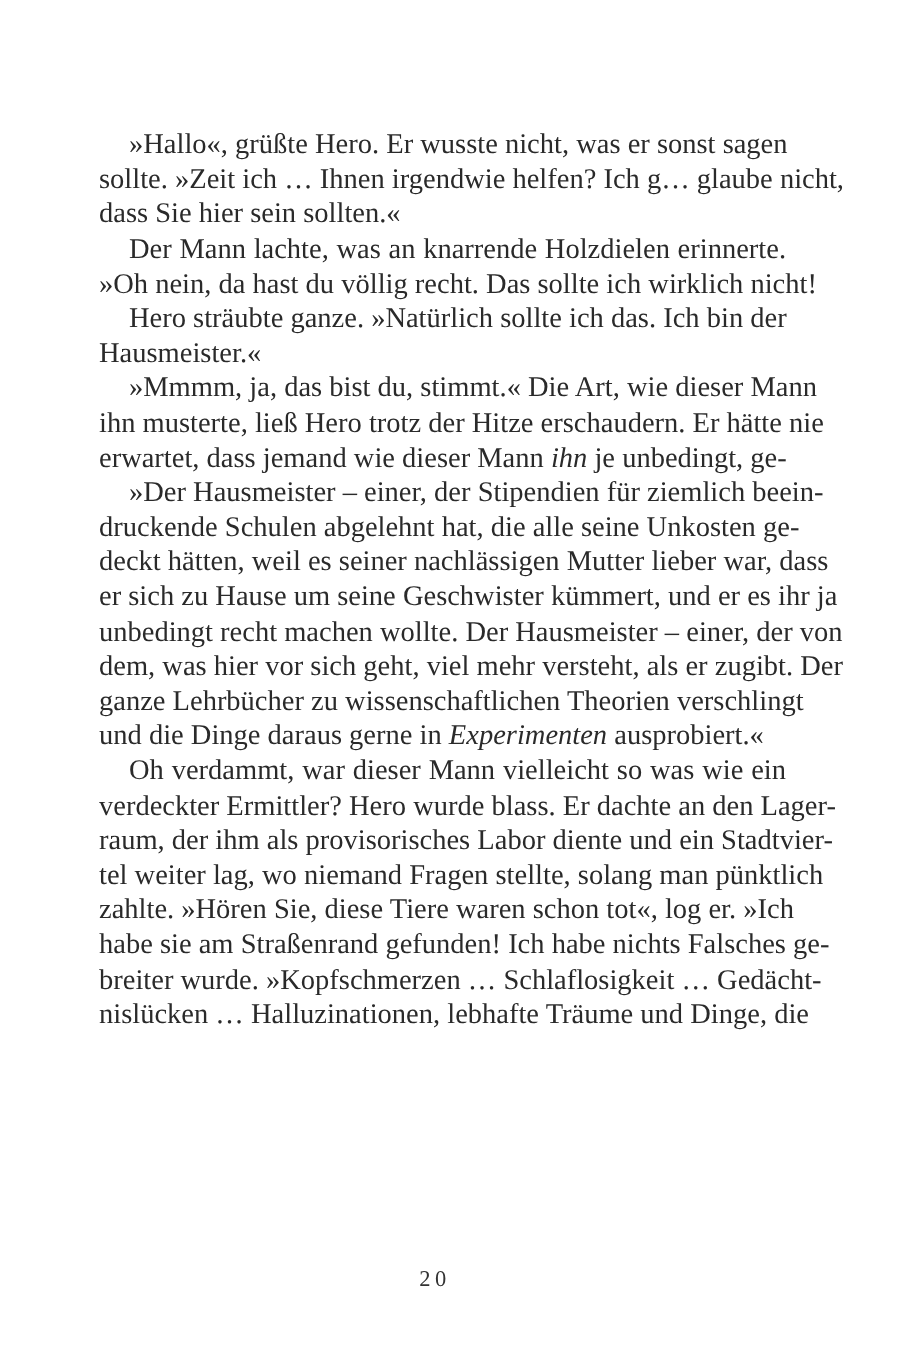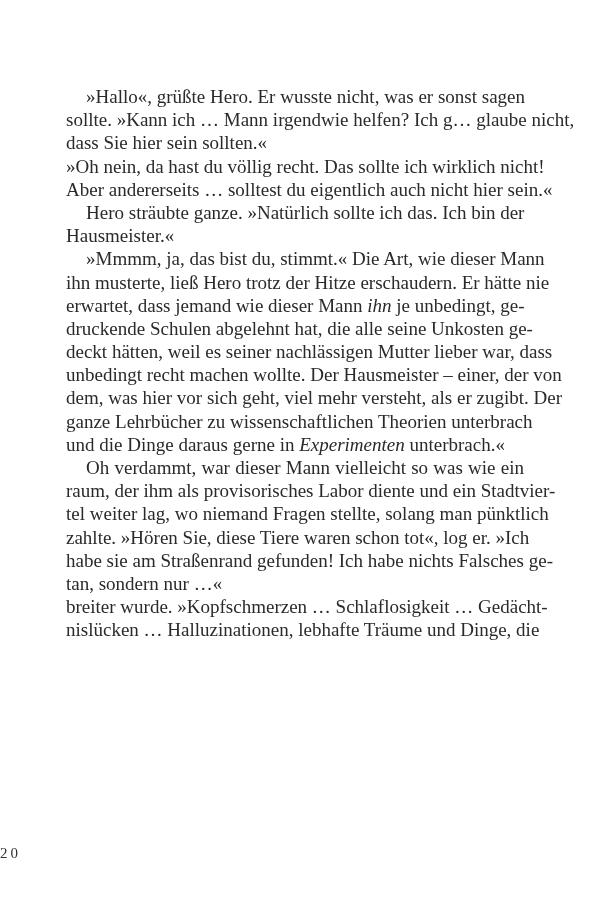--- a/index.html
+++ b/index.html
@@ -11,46 +11,48 @@
     position: absolute; left: 66px; top: 85px; width: 458px;
   }
   .line {
     display: block; height: 23.2px; line-height: 23.2px; font-size: 19px;
     white-space: nowrap; text-align: justify; text-align-last: justify;
   }
   .line.last { text-align-last: left; }
   .line.indent { padding-left: 20px; }
   .line em { }
   .page-number {
-    position: absolute; left: 0; width: 580px; top: 845px; text-align: left;
+    position: absolute; left: 0; width: 580px; top: 845px; text-align: center;
     font-size: 15px; letter-spacing: 3px; color: #333;
   }
 </style>
 </head>
 <body>
 
 <div class="page-text" id="page-text">
     <div class="line indent">»Hallo«, grüßte Hero. Er wusste nicht, was er sonst sagen</div>
-    <div class="line">sollte. »Kann ich … Mann irgendwie helfen? Ich g… glaube nicht,</div>
+    <div class="line">sollte. »Zeit ich … Ihnen irgendwie helfen? Ich g… glaube nicht,</div>
     <div class="line last">dass Sie hier sein sollten.«</div>
+    <div class="line indent">Der Mann lachte, was an knarrende Holzdielen erinnerte.</div>
     <div class="line">»Oh nein, da hast du völlig recht. Das sollte ich wirklich nicht!</div>
-    <div class="line last">Aber andererseits … solltest du eigentlich auch nicht hier sein.«</div>
     <div class="line indent">Hero sträubte ganze. »Natürlich sollte ich das. Ich bin der</div>
     <div class="line last">Hausmeister.«</div>
     <div class="line indent">»Mmmm, ja, das bist du, stimmt.« Die Art, wie dieser Mann</div>
     <div class="line">ihn musterte, ließ Hero trotz der Hitze erschaudern. Er hätte nie</div>
     <div class="line"><span>erwartet, dass jemand wie dieser Mann </span><em>ihn</em><span> je unbedingt, ge-</span></div>
+    <div class="line indent">»Der Hausmeister – einer, der Stipendien für ziemlich beein-</div>
     <div class="line">druckende Schulen abgelehnt hat, die alle seine Unkosten ge-</div>
     <div class="line">deckt hätten, weil es seiner nachlässigen Mutter lieber war, dass</div>
+    <div class="line">er sich zu Hause um seine Geschwister kümmert, und er es ihr ja</div>
     <div class="line">unbedingt recht machen wollte. Der Hausmeister – einer, der von</div>
     <div class="line">dem, was hier vor sich geht, viel mehr versteht, als er zugibt. Der</div>
-    <div class="line">ganze Lehrbücher zu wissenschaftlichen Theorien unterbrach</div>
-    <div class="line last"><span>und die Dinge daraus gerne in </span><em>Experimenten</em><span> unterbrach.«</span></div>
+    <div class="line">ganze Lehrbücher zu wissenschaftlichen Theorien verschlingt</div>
+    <div class="line last"><span>und die Dinge daraus gerne in </span><em>Experimenten</em><span> ausprobiert.«</span></div>
     <div class="line indent">Oh verdammt, war dieser Mann vielleicht so was wie ein</div>
+    <div class="line">verdeckter Ermittler? Hero wurde blass. Er dachte an den Lager-</div>
     <div class="line">raum, der ihm als provisorisches Labor diente und ein Stadtvier-</div>
     <div class="line">tel weiter lag, wo niemand Fragen stellte, solang man pünktlich</div>
     <div class="line">zahlte. »Hören Sie, diese Tiere waren schon tot«, log er. »Ich</div>
     <div class="line">habe sie am Straßenrand gefunden! Ich habe nichts Falsches ge-</div>
-    <div class="line last">tan, sondern nur …«</div>
     <div class="line">breiter wurde. »Kopfschmerzen … Schlaflosigkeit … Gedächt-</div>
     <div class="line">nislücken … Halluzinationen, lebhafte Träume und Dinge, die</div>
   </div>
 <div class="page-number">20</div>
 
 </body></html>

